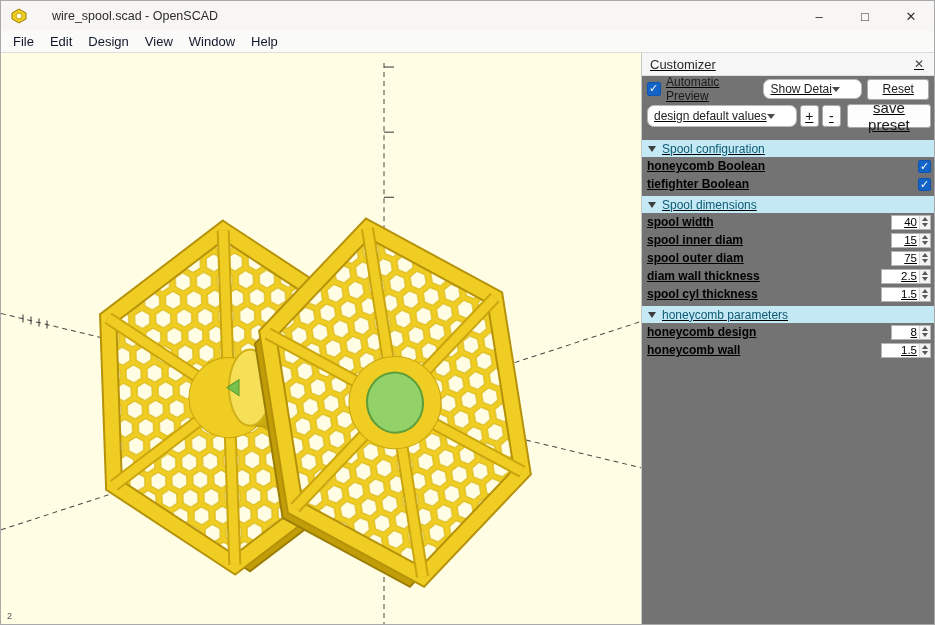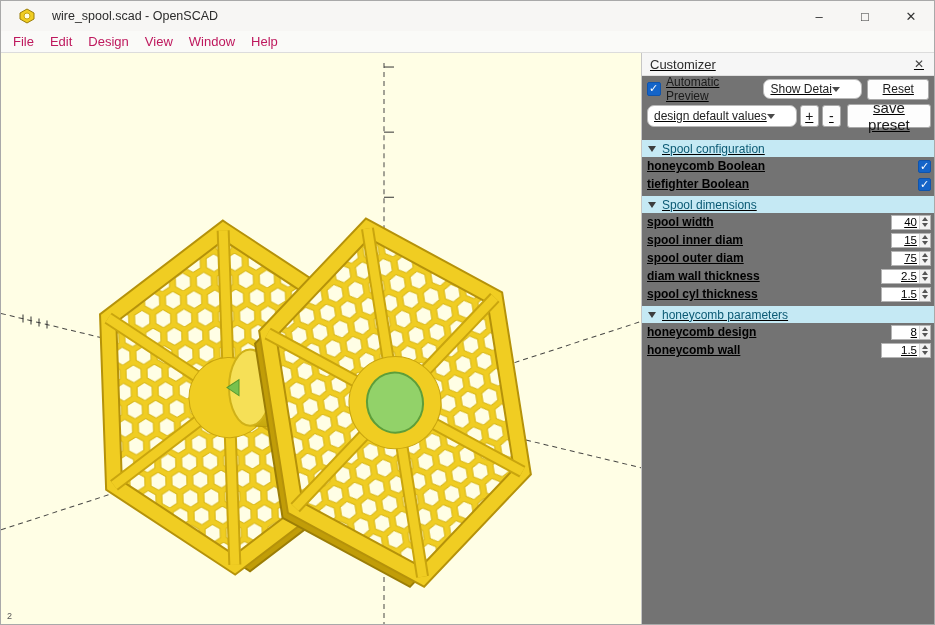--- a/index.html
+++ b/index.html
@@ -1,29 +1,29 @@
 <!DOCTYPE html>
 <html><head>
 <meta charset="utf-8">
 <style>
   * { box-sizing: border-box; margin: 0; padding: 0; }
   html,body { width:935px; height:625px; }
   body { font-family: "Liberation Sans", sans-serif; background:#e8e8e8; }
   .window { width:935px; height:625px; background:#fff; border:1px solid #a9a9a9; display:flex; flex-direction:column; overflow:hidden; }
 
   
-  .titlebar { height:30px; background:#f7f6f4; display:flex; align-items:center; padding-left:18px; gap:17px; flex:0 0 auto; }
+  .titlebar { height:30px; background:#f7f6f4; display:flex; align-items:center; padding-left:10px; gap:25px; flex:0 0 auto; }
   .app-icon svg { display:block; }
   .win-title { font-size:12.5px; color:#2b2b2b; }
   .win-controls { margin-left:auto; display:flex; height:100%; }
   .winbtn { width:46px; height:100%; display:flex; align-items:center; justify-content:center; font-size:13px; color:#333; cursor:default; }
 
   
   .menubar { height:22px; background:#fafaf8; display:flex; align-items:center; padding-left:4px; border-bottom:1px solid #dcdcdc; flex:0 0 auto; }
-  .menu-item { font-size:13px; color:#be185d; padding:2px 8px; }
+  .menu-item { font-size:13px; color:#0f172a; padding:2px 8px; }
 
   
   .main { flex:1; display:flex; min-height:0; }
   .viewport { width:640px; position:relative; background:#fffee5; overflow:hidden; flex:0 0 auto; }
   .viewport svg { position:absolute; inset:0; width:100%; height:100%; }
   .axis-num { position:absolute; left:6px; bottom:3px; font-size:9px; color:#555; }
 
   
   .customizer { flex:1; background:#737373; border-left:1px solid #c6c6c6; display:flex; flex-direction:column; min-width:0;text-decoration:underline; }
   .cust-header { height:23px; background:#f6f6f6; border-bottom:1px solid #e1e1e1; display:flex; align-items:center; padding:0 8px; flex:0 0 auto; }

